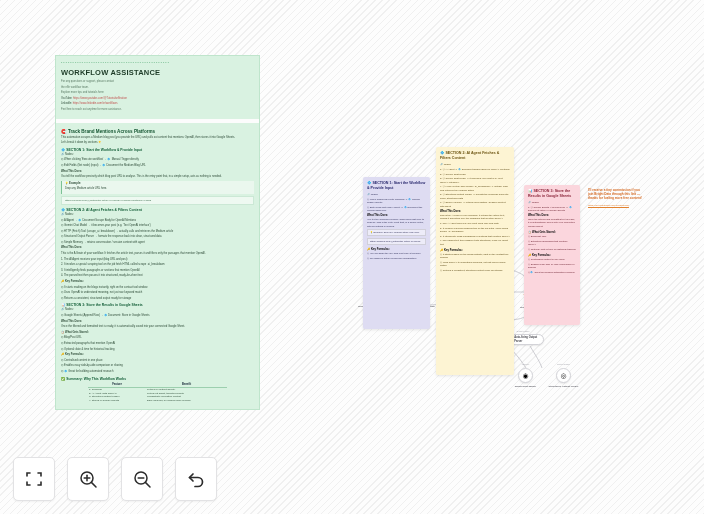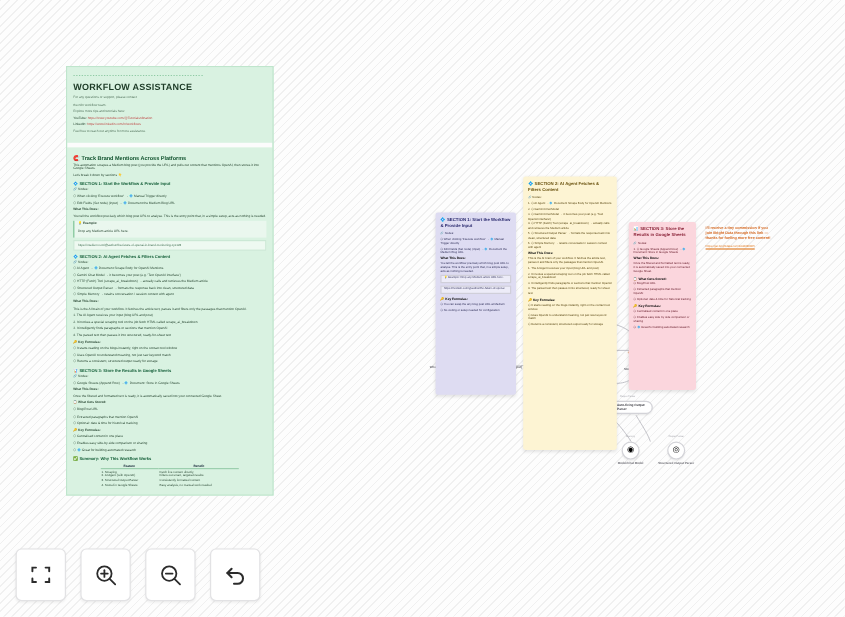--- a/index.html
+++ b/index.html
@@ -12,21 +12,21 @@
   }
   #canvas {
     position:absolute; inset:0;
     background-color:#fcfcfc;
     background-image:repeating-linear-gradient(135deg,
        #f0f0f0 0px, #f0f0f0 1px, #fdfdfd 1px, #fdfdfd 5px);
   }
 
   
   .doc {
-    position:absolute; left:55px; top:55px; width:173px;
+    position:absolute; left:55px; top:55px; width:205px;
     background:#d9f2e1; border:1px solid #bfe5cc;
     padding:0; overflow:hidden;
   }
   .doc-block { background:#d9f2e1; padding:4px 5px 5px 5px; }
   .doc-sep { height:4px; background:#fcfcfc; }
   .glyph-row {
     font-size:4px; letter-spacing:.9px; color:#8dc9a3;
     line-height:6px; word-break:break-all; margin-bottom:2px;
   }
   .doc-h1 { font-size:7.5px; font-weight:bold; color:#1d3b27; letter-spacing:.2px; margin:1px 0 3px; }

